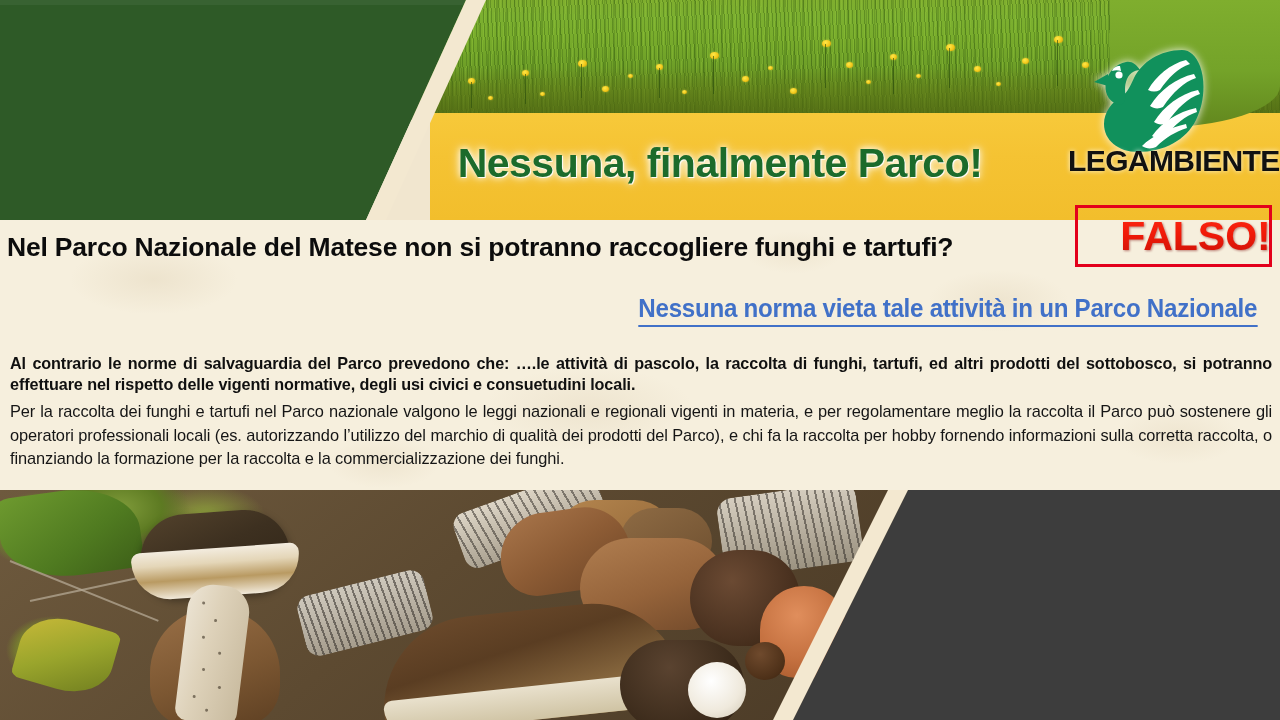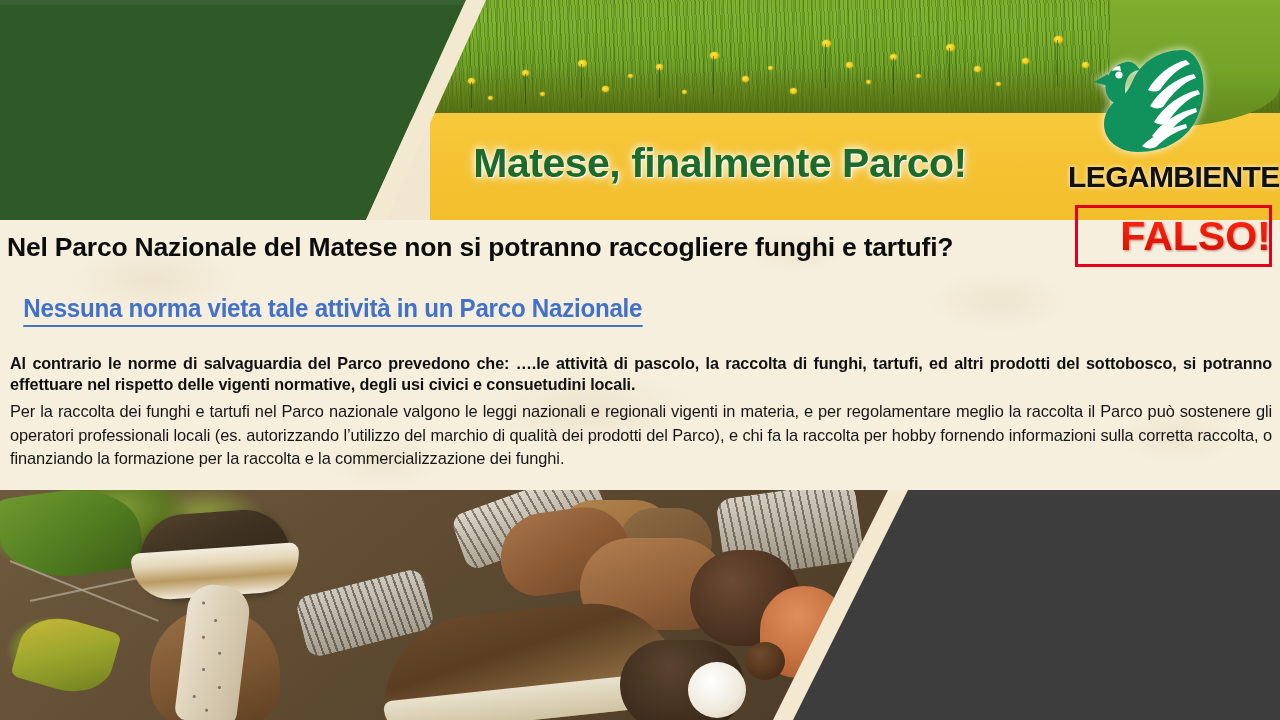--- a/index.html
+++ b/index.html
@@ -108,21 +108,21 @@
 
   
   .logo-wrap {
     position:absolute; left:1090px; top:42px; width:190px; height:160px;
   }
   .swan {
     position:absolute; left:0px; top:0px; width:120px; height:115px;
     filter: drop-shadow(0 0 4px rgba(255,255,255,0.9));
   }
   .logo-text {
-    position:absolute; left:-22px; top:118px; width:182px;
+    position:absolute; left:-22px; top:102px; width:182px;
     font-size:30px; font-weight:bold;
     letter-spacing:-0.6px;
     color:#111;
     text-align:center;
     text-shadow:0 0 5px rgba(255,255,255,0.85);
     white-space:nowrap;
   }
 
   
   .falso-box {
@@ -162,21 +162,21 @@
     pointer-events:none;
   }
   .headline {
     position:absolute; left:7px; top:12px; width:1068px;
     font-size:26.5px; font-weight:bold;
     color:#0C0C0C; letter-spacing:-0.2px;
     white-space:nowrap;
   }
   .subhead {
     position:absolute; left:0; top:73px; width:1280px;
-    text-align:left;
+    text-align:right;
     font-size:26px; font-weight:bold;
     color:#4171C8;
     letter-spacing:-0.3px;
   }
   .subhead span {
     border-bottom:2.5px solid #4171C8;
     padding-bottom:1px;
     display:inline-block;
     transform:scaleX(0.93);
     transform-origin:center;
@@ -413,21 +413,21 @@
 
     <div class="grass-curve">
       <div class="grass-curve-inner"></div>
     </div>
 
     <div class="green-block">
       <div class="green-block-top-sheen"></div>
     </div>
     <div class="diag-stripe"></div>
 
-    <div class="banner-title">Matese, finalmente Parco!</div>
+    <div class="banner-title">Nessuna, finalmente Parco!</div>
 
     <div class="logo-wrap">
       <svg class="swan" viewBox="0 0 120 115">
         <g fill="#11915C">
           <path d="M92 8 C70 8 52 20 44 36 C40 44 38 50 32 54 C22 60 14 70 14 82 C14 98 28 110 48 110 C74 110 96 98 106 78 C114 62 116 40 110 24 C106 14 100 8 92 8 Z"></path>
         </g>
         <g fill="#ffffff">
 
           <path d="M96 18 C80 22 66 34 58 48 C62 50 66 50 70 48 C78 36 88 26 100 22 Z"></path>
           <path d="M104 32 C86 36 70 48 60 64 C64 67 69 67 73 65 C83 50 94 40 106 36 Z"></path>

